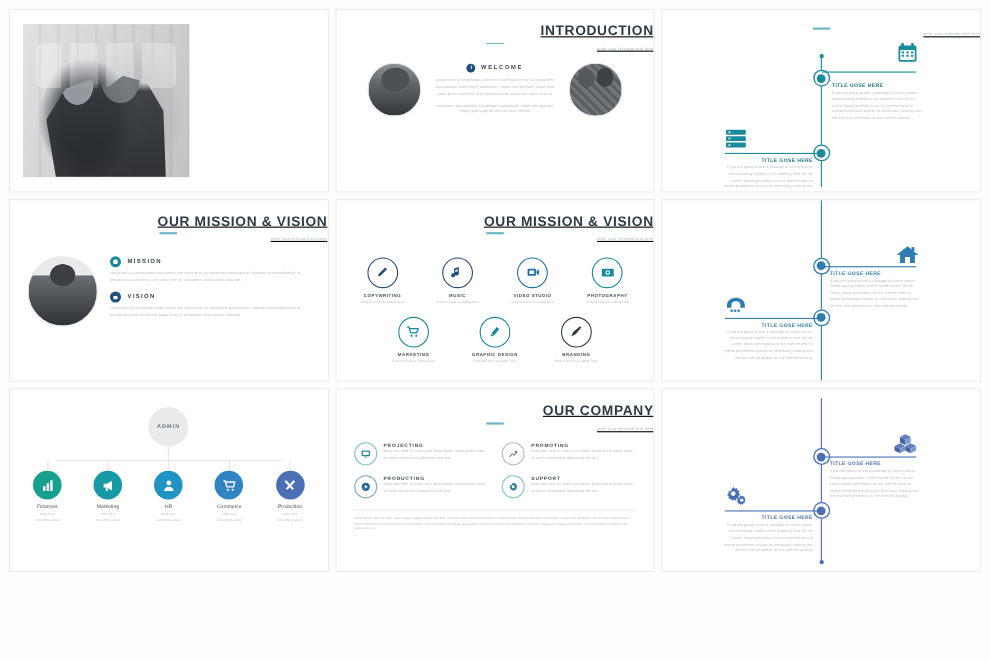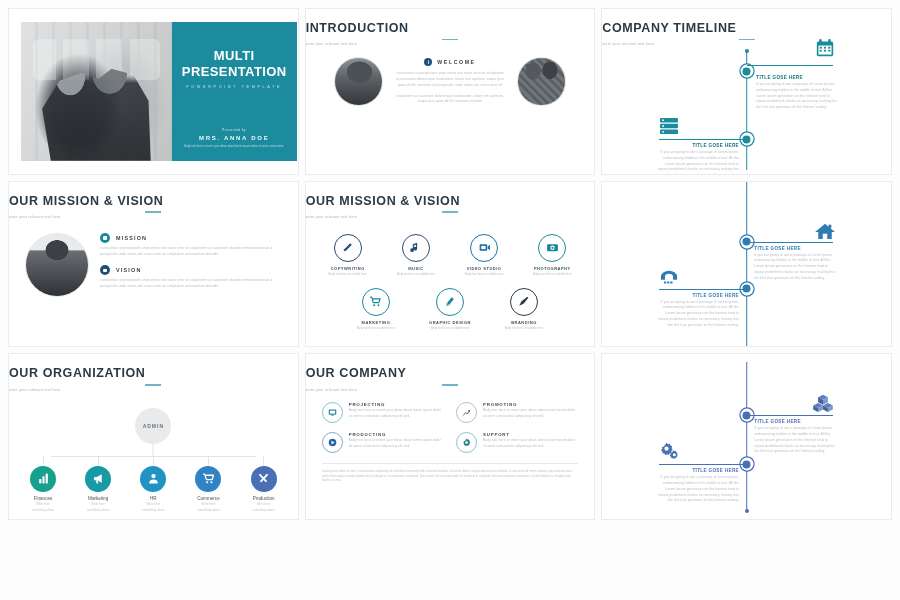--- a/index.html
+++ b/index.html
@@ -19,21 +19,21 @@
     grid-template-rows:repeat(3,1fr);
     gap:6px;
   }
   .slide{
     position:relative;background:#ffffff;
     border:1px solid #ececec;
     overflow:hidden;
   }
 
   
-  .s-head{text-align:left;padding-top:13px;}
+  .s-head{text-align:right;padding-top:13px;text-decoration:underline;}
   .s-title{
     font-size:12.5px;font-weight:700;color:#2b3a46;
     letter-spacing:.6px;line-height:1.1;
   }
   .s-rule{width:16px;height:1.5px;background:#6fb7c7;margin:3px auto 2px;}
   .s-sub{font-size:3.6px;color:#a9b2b9;letter-spacing:.25px;}
 
   
   .lorem{font-size:3.3px;line-height:1.75;color:#b6bcc2;letter-spacing:.1px;}
   .lorem.c{text-align:center;}
@@ -195,30 +195,20 @@
 </style>
 </head>
 <body>
 
 <div class="page">
   <div class="grid">
 
     <div class="slide s1">
       <div class="s1-inner">
         <div class="s1-photo"></div>
-        <div class="s1-panel">
-          <div class="s1-t1">MULTI</div>
-          <div class="s1-t2">PRESENTATION</div>
-          <div class="s1-t3">POWERPOINT TEMPLATE</div>
-          <div class="s1-foot">
-            <div class="s1-pre">Presented by</div>
-            <div class="s1-name">MRS. ANNA DOE</div>
-            <div class="s1-note">Body text here or insert your ideas about lorem ipsum dolor sit amet consectetur.</div>
-          </div>
-        </div>
       </div>
     </div>
 
     <div class="slide">
       <div class="s-head">
         <div class="s-title">INTRODUCTION</div>
         <div class="s-rule"></div>
         <div class="s-sub">write your relevant text here</div>
       </div>
       <div class="s2-body">
@@ -230,21 +220,20 @@
           </div>
           <div class="lorem c">consectetur ut perspiciatis unde omnis iste natus error sit voluptatem accusantium doloremque laudantium, totam rem aperiam, eaque ipsa quae ab illo inventore ut perspiciatis unde omnis iste natus error sit</div>
           <div class="lorem c" style="margin-top:5px">voluptatem accusantium doloremque laudantium, totam rem aperiam, eaque ipsa quae ab illo inventore nventor</div>
         </div>
         <div class="circ-photo two"></div>
       </div>
     </div>
 
     <div class="slide">
       <div class="s-head">
-        <div class="s-title">COMPANY TIMELINE</div>
         <div class="s-rule"></div>
         <div class="s-sub">write your relevant text here</div>
       </div>
       <div class="tl">
         <div class="tl-spine" style="background:#1b8b9d;top:42px;bottom:4px"></div>
         <div class="tl-cap" style="background:#1b8b9d;top:40px"></div>
 
         <div class="tl-node" style="top:62px;box-shadow:0 0 0 1.2px #1b8b9d">
             <i style="background:#1b8b9d"></i>
           </div>
@@ -433,25 +422,20 @@
             </g>
         </svg>
         <div class="tl-block" style="right:152px;top:111px;text-align:right">
           <div class="tl-h" style="color:#2f7cb0">TITLE GOSE HERE</div>
           <div class="lorem r">If you are going to use a passage of Lorem Ipsum, embarrassing hidden in the middle of text. All the Lorem Ipsum generators on the Internet tend to repeat predefined chunks as necessary, making this the first true generator on the Internet anding.</div>
         </div>
       </div>
     </div>
 
     <div class="slide">
-      <div class="s-head">
-        <div class="s-title">OUR ORGANIZATION</div>
-        <div class="s-rule"></div>
-        <div class="s-sub">write your relevant text here</div>
-      </div>
       <div class="s7-wrap">
         <div class="s7-admin">
             <span>ADMIN</span>
           </div>
         <div class="s7-vline"></div>
         <div class="s7-hline"></div>
         <div class="s7-cols">
           <div class="s7-col">
             <div class="s7-stem"></div>
             <div class="s7-circ" style="background:#18a08e">

